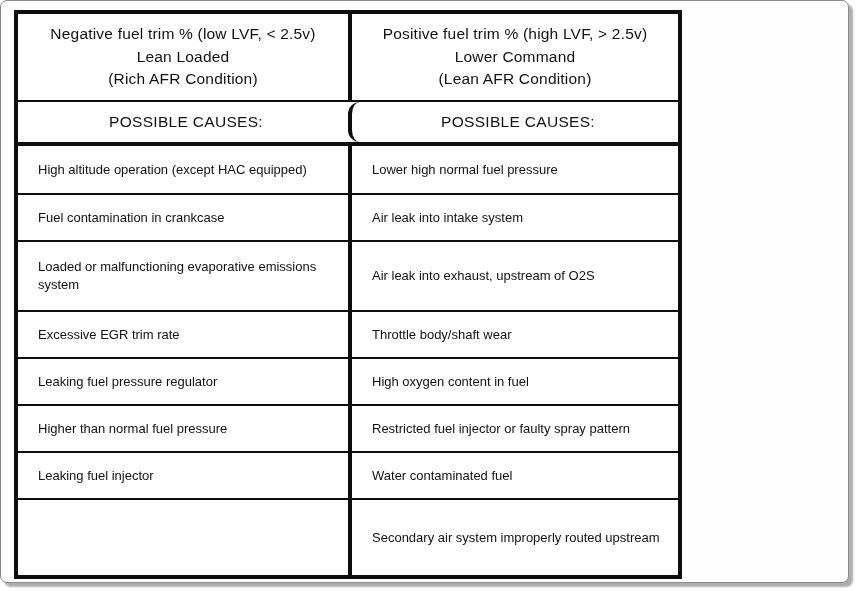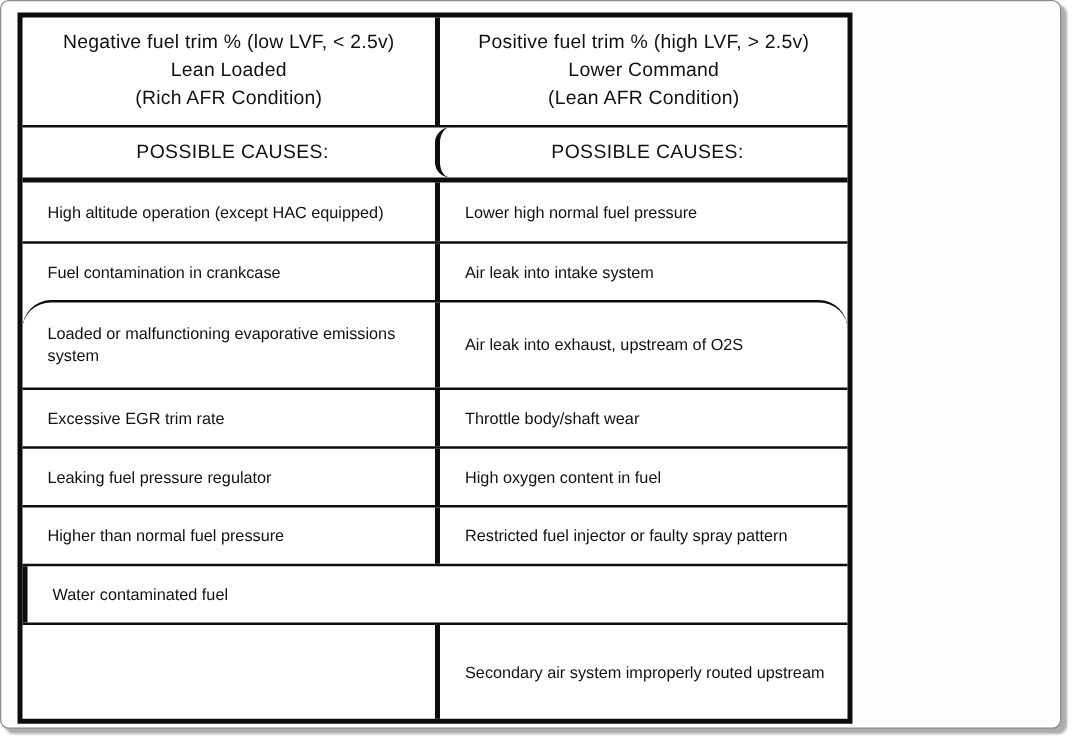--- a/index.html
+++ b/index.html
@@ -79,21 +79,21 @@
     border-radius: 12px;
   }
   
   .tbody {
     display: flex;
     flex-direction: column;
     flex: 1;
   }
   .tbody .trow { min-height: 47px; }
   .tbody .trow + .trow { border-top: 2px solid #0d0d0d; }
-  .tbody .trow.tall { min-height: 70px; border-radius: 23px; }
+  .tbody .trow.tall { min-height: 70px; }
   .tbody .trow.last { flex: 1; }
   .tbody .trow.last .cell { align-items: center; }
 </style>
 </head>
 <body>
 
 <div class="page">
   <div class="causes-table">
 
     <div class="trow header-row">
@@ -140,20 +140,21 @@
         <div class="cell left-col">Leaking fuel pressure regulator</div>
         <div class="cell right-col">High oxygen content in fuel</div>
       </div>
 
       <div class="trow">
         <div class="cell left-col">Higher than normal fuel pressure</div>
         <div class="cell right-col">Restricted fuel injector or faulty spray pattern</div>
       </div>
 
       <div class="trow">
+        <div class="cell left-col">Leaking fuel injector</div>
         <div class="cell right-col">Water contaminated fuel</div>
       </div>
 
       <div class="trow last">
         <div class="cell left-col"></div>
         <div class="cell right-col" style="max-width:430px">Secondary air system improperly routed upstream</div>
       </div>
 
     </div>
   </div>

